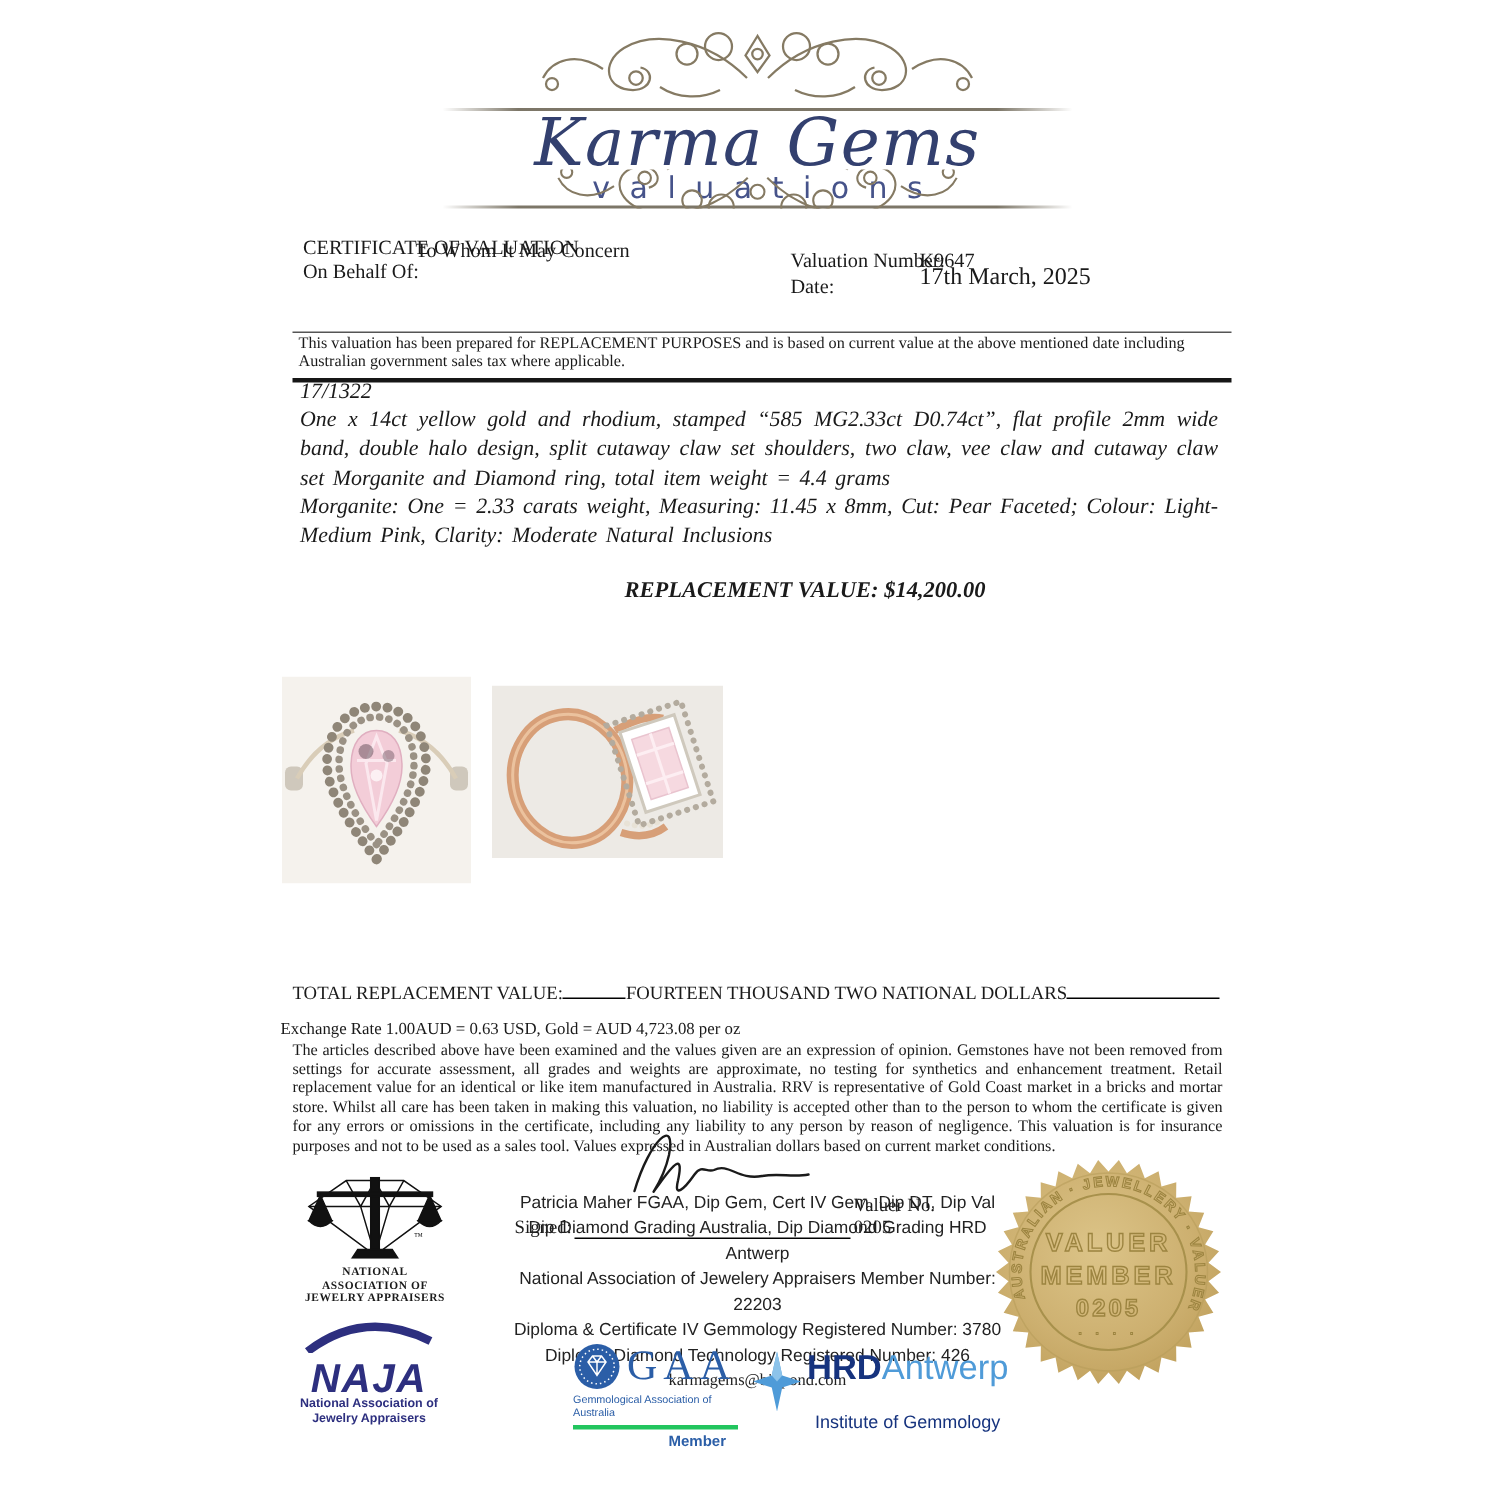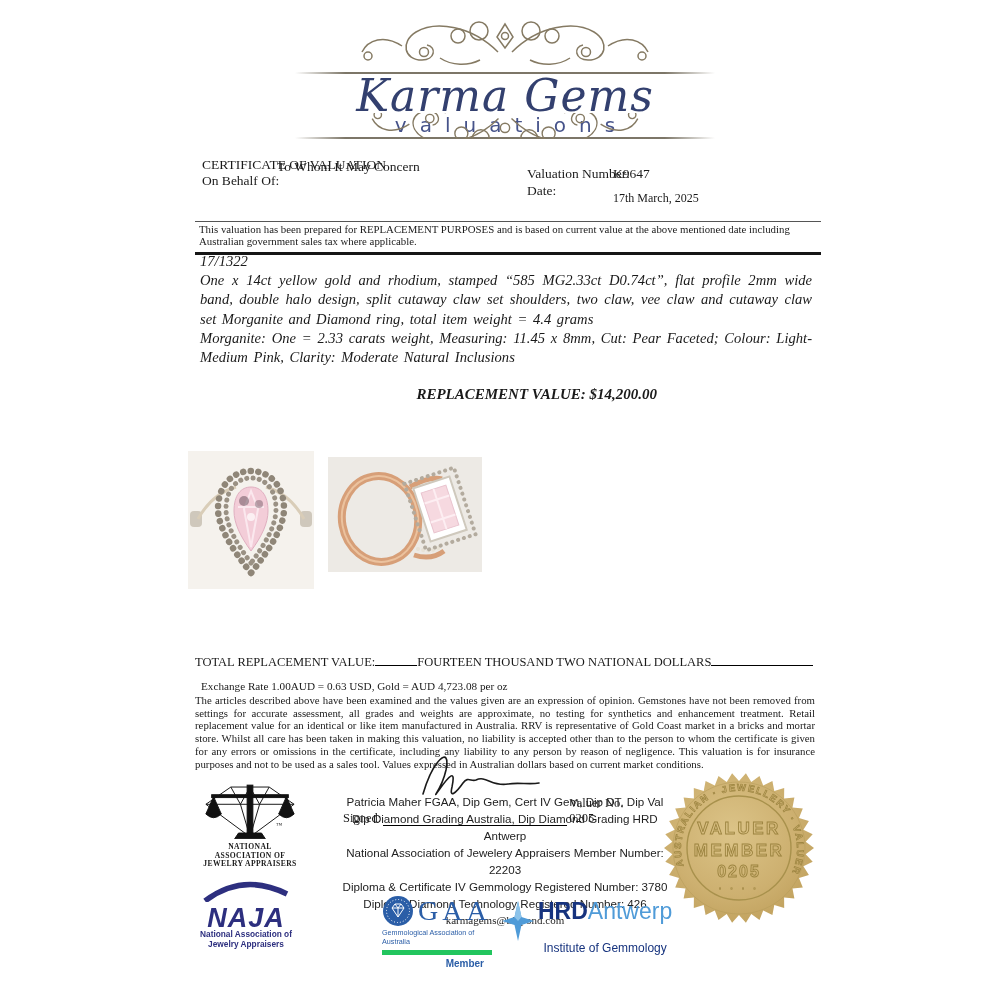--- a/index.html
+++ b/index.html
@@ -17,40 +17,40 @@
     font-family:"DejaVu Serif",serif;font-style:italic;font-size:44px;color:#33406f;letter-spacing:1px;}
   .brand-sub{position:absolute;left:300px;top:113px;width:410px;text-align:center;
     font-family:"DejaVu Sans",sans-serif;font-size:20px;color:#46538a;letter-spacing:13px;text-indent:13px;}
   
   .cert-title{position:absolute;left:202px;top:157px;font-size:13.5px;}
   .behalf-label{position:absolute;left:202px;top:173px;font-size:13.5px;}
   .behalf-value{position:absolute;left:277px;top:159px;font-size:13.5px;}
   .vn-label{position:absolute;left:527px;top:166px;font-size:13.5px;}
   .vn-value{position:absolute;left:613px;top:166px;font-size:13.5px;}
   .date-label{position:absolute;left:527px;top:183px;font-size:13.5px;}
-  .date-value{position:absolute;left:613px;top:191px;font-size:12px;}
+  .date-value{position:absolute;left:613px;top:176px;font-size:16px;}
   .disclaimer{position:absolute;left:195px;top:221px;width:618px;font-size:10.8px;line-height:11.8px;
     border-top:1px solid #555;border-bottom:3px solid #161616;padding:2px 4px 4px 4px;}
   
   .item-block{position:absolute;left:200px;top:252px;width:612px;
     font-style:italic;font-size:14.6px;line-height:19.2px;}
   .just{text-align:justify;word-spacing:2px;}
   .repl-value{position:absolute;left:195px;top:386px;width:620px;text-align:right;padding-right:158px;
     box-sizing:border-box;font-style:italic;font-weight:bold;font-size:15px;}
   
   .photo1{position:absolute;left:188px;top:451px;}
   .photo2{position:absolute;left:328px;top:457px;}
   
   .total-row{position:absolute;left:195px;top:652px;width:618px;display:flex;align-items:baseline;
     font-size:12.5px;}
   .uline{display:inline-block;border-bottom:1px solid #000;height:13px;}
   .uline-gap{width:42px;}
   .uline-tail{flex:1;}
   
-  .exchange{position:absolute;left:201px;top:680px;font-size:11.2px;}
+  .exchange{position:absolute;left:187px;top:680px;font-size:11.2px;}
   .legal{position:absolute;left:195px;top:694px;width:620px;font-size:10.8px;line-height:12.7px;text-align:justify;}
   
   .signature-svg{position:absolute;left:415px;top:744px;}
   .signed-row{position:absolute;left:343px;top:780px;width:305px;display:flex;align-items:flex-end;font-size:12.5px;margin-top:16px;}
   .sig-line{display:inline-block;border-bottom:1px solid #000;height:13px;width:192px;margin:0 2px;}
   .creds{position:absolute;left:330px;top:793px;width:350px;text-align:center;
     font-family:"Liberation Sans",sans-serif;font-size:11.6px;line-height:17px;color:#222;}
   .creds .email{font-family:"Liberation Serif",serif;font-size:11px;}
   
   .scales-logo{position:absolute;left:200px;top:783px;width:100px;text-align:center;}
@@ -58,21 +58,21 @@
     font-family:"Liberation Serif",serif;}
   .tm{position:absolute;left:276px;top:822px;font-size:6px;}
   .naja-logo{position:absolute;left:196px;top:878px;width:100px;text-align:center;color:#2d2f7f;}
   .naja-acronym{font-family:"Liberation Sans",sans-serif;font-weight:bold;font-style:italic;
     font-size:27px;letter-spacing:1px;line-height:24px;}
   .naja-sub{font-family:"Liberation Sans",sans-serif;font-weight:bold;font-size:8.3px;line-height:9.5px;}
   .gaa-logo{position:absolute;left:382px;top:895px;width:110px;}
   .gaa-top{display:flex;align-items:center;gap:4px;}
   .gaa-acronym{font-family:"Liberation Serif",serif;font-size:28px;letter-spacing:4px;color:#2b5ea7;}
   .gaa-sub{font-size:7.2px;color:#2b5ea7;font-family:"Liberation Sans",sans-serif;margin-top:1px;
-    border-bottom:5px solid #22c55e;padding-bottom:4px;}
+    border-bottom:3px solid #22c55e;padding-bottom:4px;}
   .gaa-member{font-family:"Liberation Sans",sans-serif;font-weight:bold;font-size:10px;color:#2b5ea7;
     text-align:right;padding-right:8px;margin-top:3px;}
   .hrd-logo{position:absolute;left:500px;top:900px;display:flex;align-items:flex-start;}
   .hrd-text{margin-left:2px;}
   .hrd-name{font-family:"Liberation Sans",sans-serif;font-size:23px;font-weight:bold;line-height:23px;}
   .hrd-name .n1{color:#16337e;}
   .hrd-name .n2{color:#4f9bd8;font-weight:normal;}
   .hrd-sub{font-family:"Liberation Sans",sans-serif;font-size:12px;color:#16337e;text-align:center;margin-top:18px;}
   
   .seal{position:absolute;left:663px;top:770px;}

